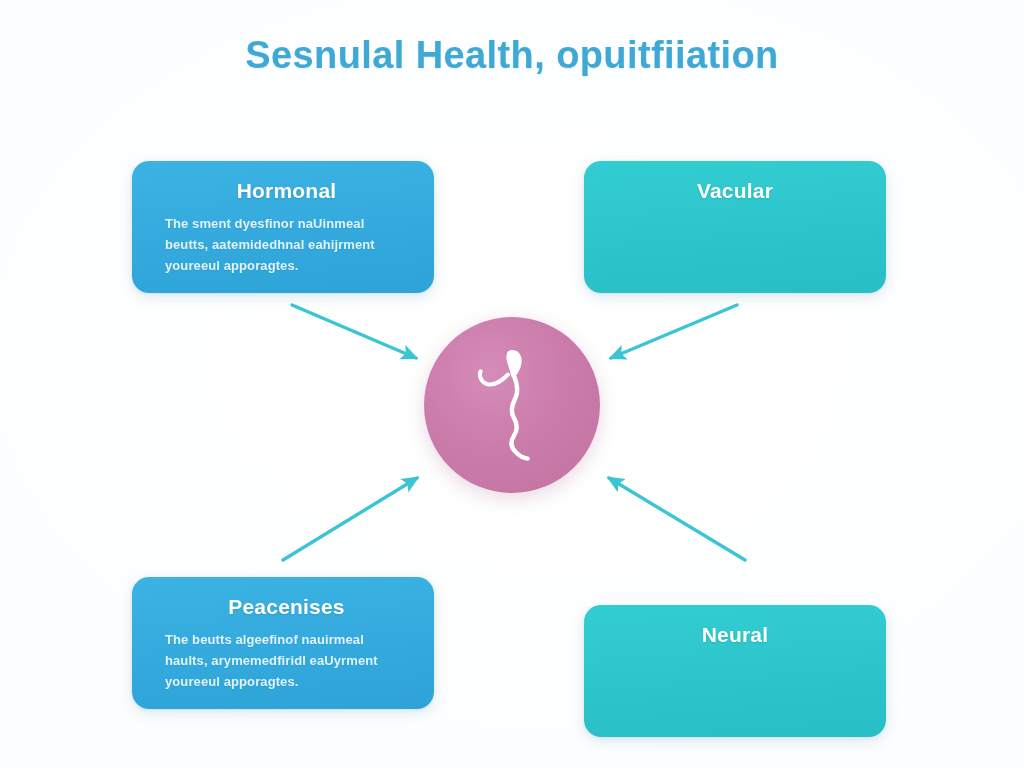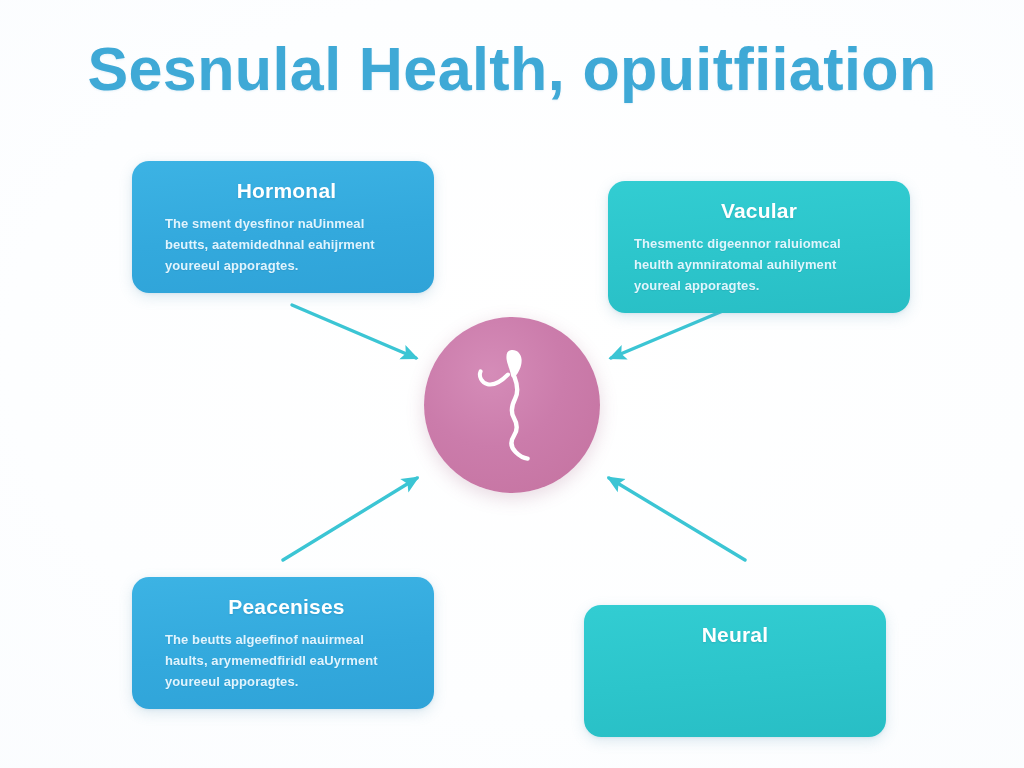--- a/index.html
+++ b/index.html
@@ -22,21 +22,21 @@
       radial-gradient(ellipse 900px 620px at 52% 46%, #ffffff 0%, #fdfeff 58%, #fafcfe 100%);
   }
 
   
   #title {
     position: absolute;
     left: 0;
     top: 34px;
     width: 1024px;
     text-align: center;
-    font-size: 61px;
+    font-size: 38px;
     font-weight: bold;
     letter-spacing: 0.4px;
     color: #3fa9d6;
     white-space: nowrap;
     text-shadow: 0 1px 2px rgba(120,180,210,0.18);
   }
 
   
   .card {
     position: absolute;
@@ -65,21 +65,21 @@
     line-height: 1.63;
     color: #eaf8ff;
     margin: 0;
     letter-spacing: 0.1px;
     opacity: 0.95;
     text-shadow: 0 1px 1px rgba(0,60,90,0.10);
     font-weight: bold;
   }
 
   #card-hormonal   { left: 132px; top: 161px; }
-  #card-vascular   { left: 608px; top: 161px; margin-top: 20px; }
+  #card-vascular   { left: 584px; top: 161px; }
   #card-peacenises { left: 132px; top: 577px; }
   #card-neural     { left: 584px; top: 605px; }
 
   
   #center-node {
     position: absolute;
     left: 424px;
     top: 317px;
     width: 176px;
     height: 176px;
@@ -123,21 +123,20 @@
     </g>
   </svg>
 
   <div class="card blue" id="card-hormonal">
     <p class="card-title">Hormonal</p>
     <p class="card-body">The sment dyesfinor naUinmeal beutts, aatemidedhnal eahijrment youreeul apporagtes.</p>
   </div>
 
   <div class="card teal" id="card-vascular">
     <p class="card-title">Vacular</p>
-    <p class="card-body">Thesmentc digeennor raluiomcal heulth aymniratomal auhilyment youreal apporagtes.</p>
   </div>
 
   <div class="card blue" id="card-peacenises">
     <p class="card-title">Peacenises</p>
     <p class="card-body">The beutts algeefinof nauirmeal haults, arymemedfiridl eaUyrment youreeul apporagtes.</p>
   </div>
 
   <div class="card teal" id="card-neural">
     <p class="card-title">Neural</p>
   </div>

